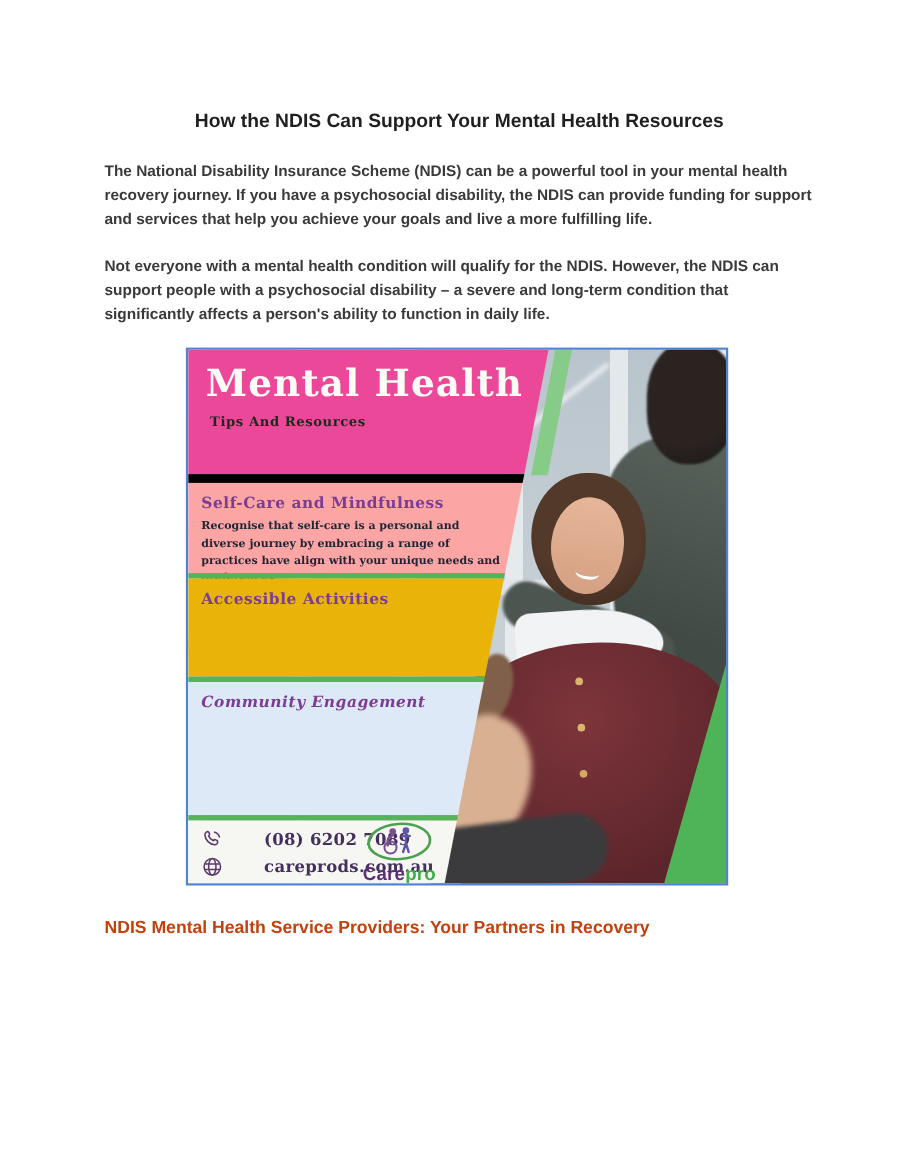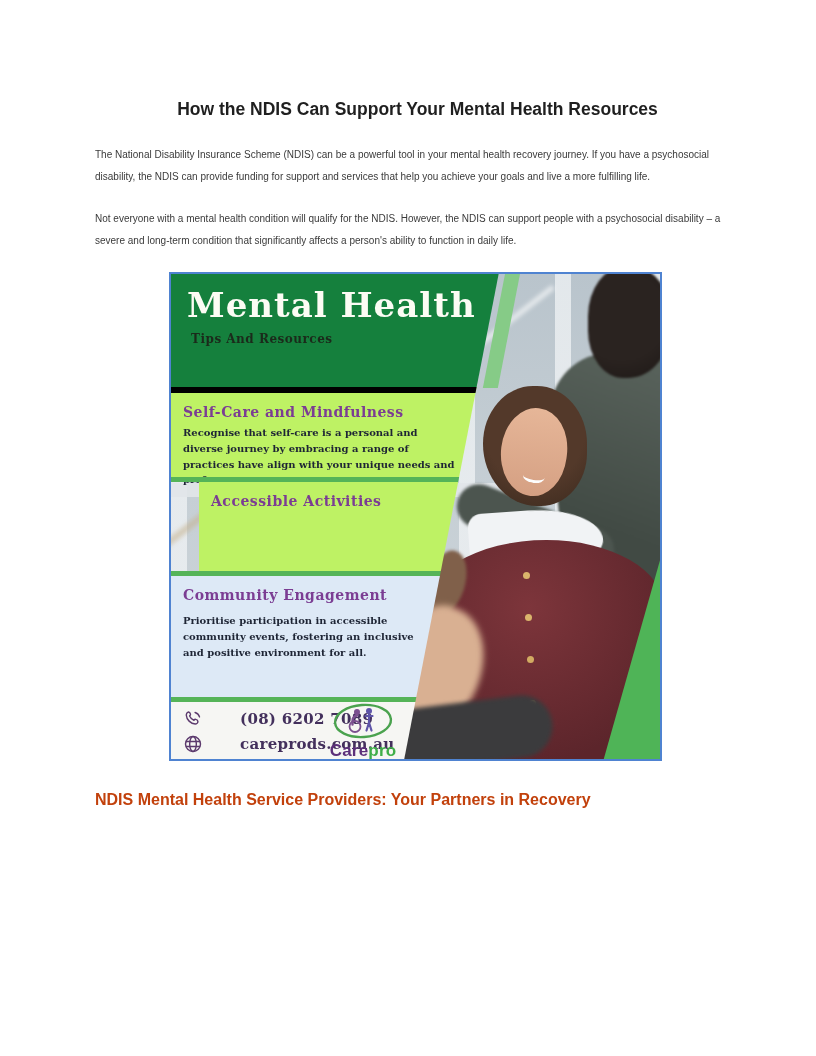--- a/index.html
+++ b/index.html
@@ -5,21 +5,21 @@
   html,body{margin:0;padding:0;background:#ffffff;}
   .page{
     width:816px;height:1056px;background:#ffffff;position:relative;
     font-family:"Liberation Sans",sans-serif;color:#363636;overflow:hidden;
     box-sizing:border-box;padding:98px 76px 0 95px;
   }
   .doc-title{
     font-size:17.5px;line-height:22px;font-weight:700;color:#1f1f1f;
     text-align:center;margin:0 0 24px 0;
   }
-  .doc-para{font-size:10px;line-height:22px;margin:0 0 20px 0;color:#3a3a3a;}
+  .doc-para{font-size:14px;line-height:22px;margin:0 0 20px 0;color:#3a3a3a;font-weight:bold;}
   .doc-h2{font-size:16px;line-height:20px;font-weight:700;color:#1f1f1f;margin:0 0 20px 0;}
   .doc-h3{font-size:16px;line-height:20px;font-weight:700;color:#c2410c;margin:29px 0 0 0;}
 
   
   .infographic{
     position:relative;width:493px;height:489px;margin:16px 0 0 74px;
     border:2px solid #4f83d1;box-sizing:border-box;overflow:hidden;
     font-family:"DejaVu Serif",serif;
   }
   
@@ -62,28 +62,28 @@
   .chair{position:absolute;left:212px;top:428px;width:170px;height:62px;background:#3b3b3d;
     border-radius:32px;transform:rotate(-7deg);filter:blur(2px);}
   .green-wedge{position:absolute;inset:0;background:#4fb457;
     clip-path:polygon(100% 59%,100% 100%,88.5% 100%);}
   
   .header-stripe{position:absolute;left:334px;top:0;width:15px;height:114px;background:#86cb87;
     transform:skewX(-11deg);transform-origin:top left;}
   
   .left-panel{position:absolute;inset:0;display:flex;flex-direction:column;
     clip-path:polygon(0 0,67% 0,47.7% 100%,0 100%);}
-  .ig-header{height:114px;background:#15803d;box-sizing:border-box;padding:12px 0 0 16px;}
+  .ig-header{height:114px;background:#ec4899;box-sizing:border-box;padding:12px 0 0 16px;}
   .ig-title{font-size:34px;line-height:1.15;font-weight:700;color:#fcfcf4;letter-spacing:1px;margin:0;}
   .ig-subtitle{font-size:12px;font-weight:700;color:#1b2a1b;letter-spacing:.5px;margin:7px 0 0 4px;}
   .sep{height:5px;background:#55b458;}
   .card{box-sizing:border-box;padding:11px 0 0 12px;}
-  .card-1{height:90px;background:#bef264;border-top:6px solid #000000;}
-  .card-2{height:90px;background:#bef264;margin-left:28px;}
-  .card-3{height:122px;background:#dde9f6;}
+  .card-1{height:90px;background:#fca5a5;border-top:8px solid #000000;}
+  .card-2{height:90px;background:#eab308;}
+  .card-3{height:122px;background:#dde9f6;font-style:italic;}
   .card h3{margin:0 0 5px 0;font-size:14px;font-weight:700;color:#7b3d93;letter-spacing:.5px;}
   .card p{margin:0;font-size:10px;font-weight:700;line-height:1.58;color:#1e2535;}
   .card-1 p,.card-2 p{max-width:278px;}
   .card-3 h3{margin-bottom:10px;}
   .card-3 p{max-width:235px;}
   
   .ig-footer{flex:1;background:#f6f6f3;position:relative;box-sizing:border-box;padding:7px 0 0 12px;}
   .contact-row{display:flex;align-items:center;gap:9px;margin-bottom:5px;}
   .contact-row svg{flex:0 0 auto;}
   .contact-text{font-size:15px;font-weight:700;color:#43305c;letter-spacing:.3px;margin-left:28px;}
@@ -143,21 +143,20 @@
       </div>
       <div class="sep"></div>
 
       <div class="card card-2">
         <h3>Accessible Activities</h3>
       </div>
       <div class="sep"></div>
 
       <div class="card card-3">
         <h3>Community Engagement</h3>
-        <p>Prioritise participation in accessible community events, fostering an inclusive and positive environment for all.</p>
       </div>
       <div class="sep"></div>
 
       <div class="ig-footer">
         <div class="contact-row">
           <svg width="20" height="20" viewBox="0 0 24 24" fill="none" stroke="#5c3a6d" stroke-width="1.7" stroke-linecap="round" stroke-linejoin="round">
             <path d="M6.5 3.5c1.1 0 2.2 1.4 2.5 2.7.2.9-.4 1.6-1.1 2.1 1 2.3 2.9 4.2 5.2 5.2.5-.7 1.2-1.3 2.1-1.1 1.3.3 2.7 1.4 2.7 2.5 0 1.6-1.6 3.1-3.2 3.1-5.6-.4-10.4-5.2-10.8-10.8 0-1.6 1.5-3.2 2.6-3.7z"></path>
             <path d="M14.5 4.2c2.3.6 4.7 3 5.3 5.3"></path>
           </svg>
           <span class="contact-text">(08) 6202 7089</span>

